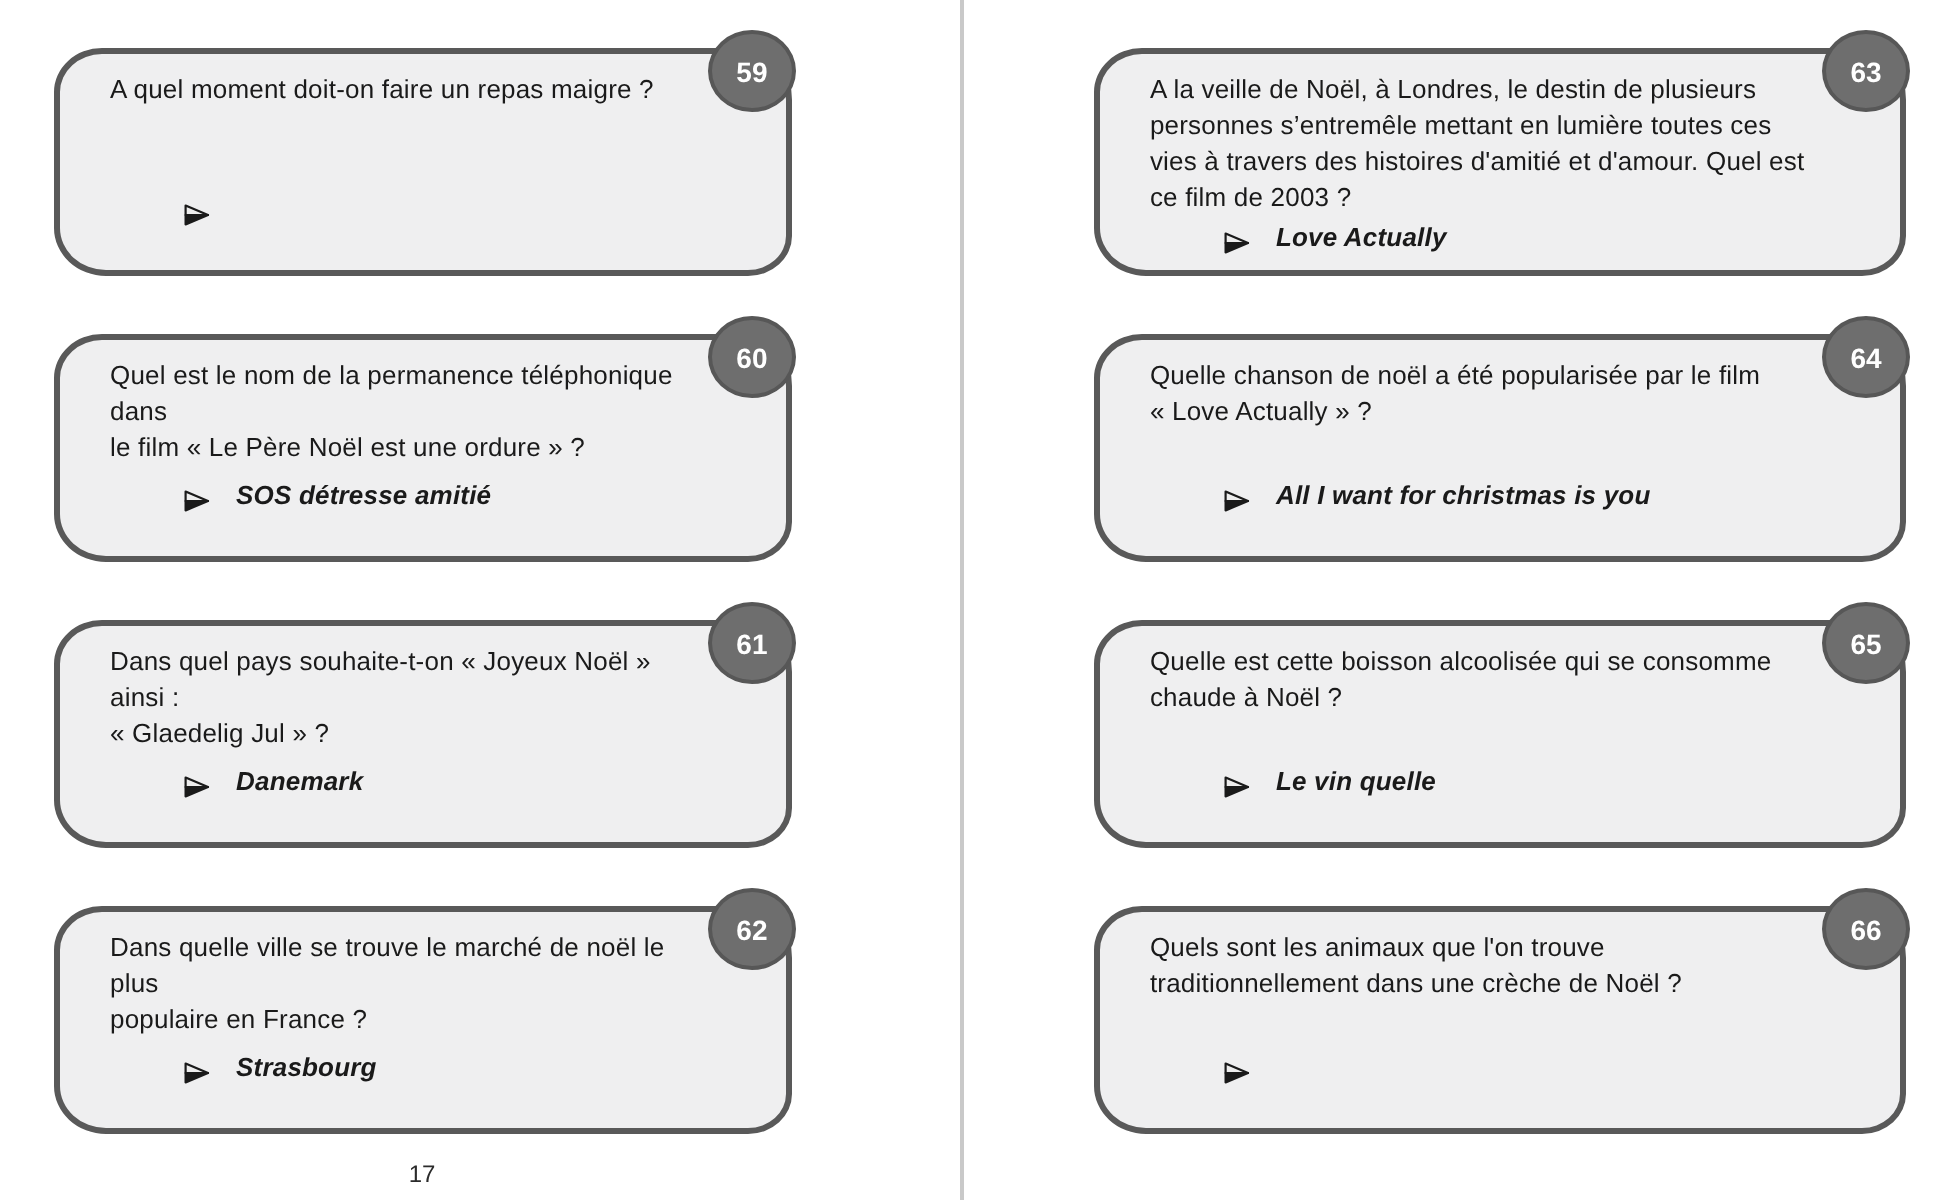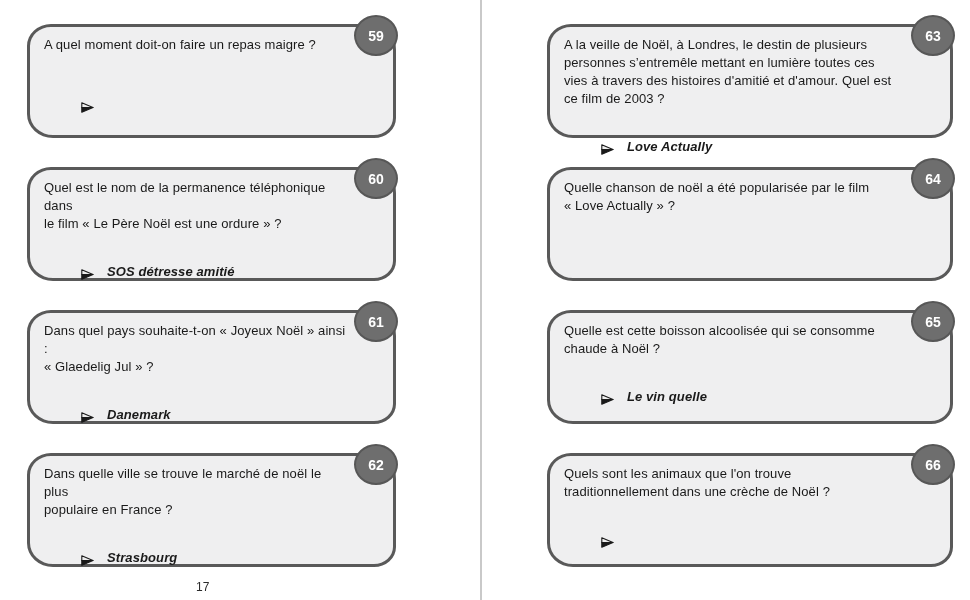--- a/index.html
+++ b/index.html
@@ -39,24 +39,23 @@
     background: var(--divider);
   }
   .cards { display: block; }
   .card {
     position: relative;
     height: 114px;
     margin-bottom: 29px;
     background: var(--card-bg);
     border: 3px solid var(--card-border);
     border-radius: 24px 20px 22px 26px / 22px 26px 20px 24px;
-    padding: 9px 46px 10px 14px;
+    padding: 9px 46px 10px 25px;
     display: flex;
     flex-direction: column;
-    gap: 28px;
   }
   .badge {
     position: absolute;
     top: -12px; right: -5px;
     width: 44px; height: 41px;
     background: var(--badge-bg);
     border: 2px solid var(--badge-border);
     border-radius: 50%;
     display: flex;
     align-items: center;
@@ -82,20 +81,21 @@
     font-style: italic;
     font-size: 13px;
     line-height: 21px;
   }
   .answer .marker { flex: 0 0 auto; margin-top: 4px; }
   .answer-text { white-space: pre-line; letter-spacing: 0.1px; }
   .page-number {
     position: absolute;
     bottom: 6px;
     width: 30px;
+    text-align: center;
     font-size: 12px;
     color: #2b2b2b;
   }
   .page-left  .page-number { left: 196px; }
 </style>
 </head>
 <body>
 
 <div class="spread">
 
@@ -192,20 +192,29 @@
       <span class="answer-text">Love Actually</span>
     </div>
   </article>
 
   <article class="card">
     <div class="badge">
       <span>64</span>
     </div>
     <div class="question">Quelle chanson de noël a été popularisée par le film
 « Love Actually » ?</div>
+    <div class="answer">
+      <span class="marker">
+        <svg width="13" height="11" viewBox="0 0 13 11" aria-hidden="true">
+          <polygon points="0.8,0.8 12,5.5 0.8,5.5" fill="#ededed" stroke="#1a1a1a" stroke-width="1.1" stroke-linejoin="round"></polygon>
+          <polygon points="0.8,5.5 12,5.5 0.8,10.2" fill="#1a1a1a" stroke="#1a1a1a" stroke-width="1.1" stroke-linejoin="round"></polygon>
+        </svg>
+      </span>
+      <span class="answer-text">All I want for christmas is you</span>
+    </div>
   </article>
 
   <article class="card">
     <div class="badge">
       <span>65</span>
     </div>
     <div class="question">Quelle est cette boisson alcoolisée qui se consomme
 chaude à Noël ?</div>
     <div class="answer">
       <span class="marker">

